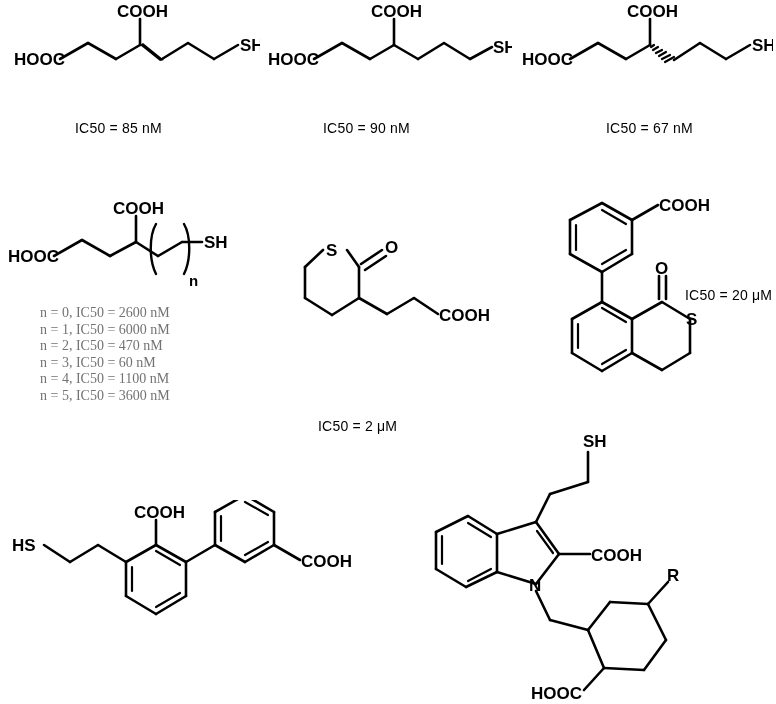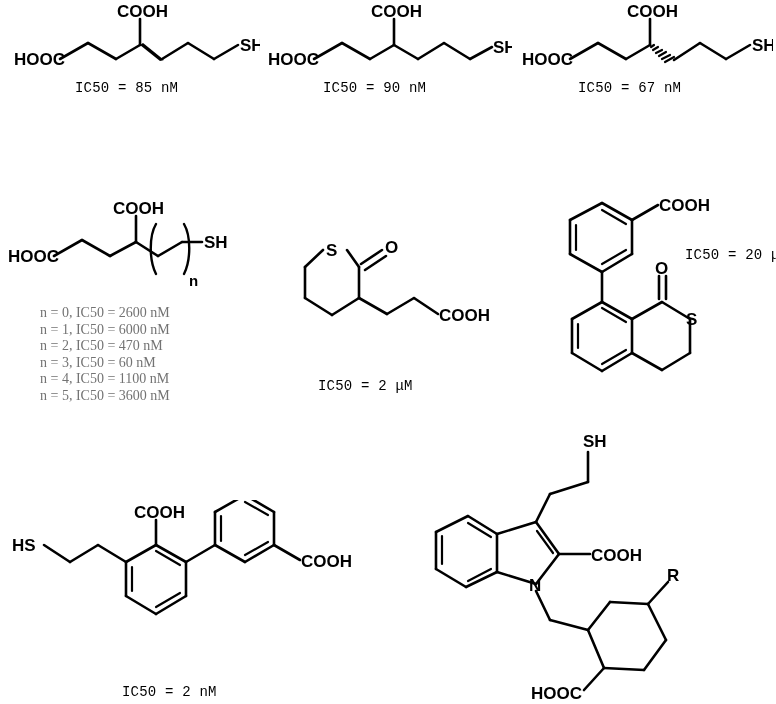--- a/index.html
+++ b/index.html
@@ -36,25 +36,26 @@
   .atom-label {
     font-size: 17px;
   }
   .sub-n {
     font-family: "Liberation Serif", "DejaVu Serif", serif;
     font-weight: normal;
     font-size: 15px;
   }
   .caption {
     position: absolute;
-    font-family: Liberation Mono, monospace;
+    font-family: Liberation Sans, sans-serif;
     font-size: 14px;
     color: #000000;
     white-space: nowrap;
     letter-spacing: 0.2px;
+    margin-top: 40px;
   }
   .caption-list {
     position: absolute;
     font-family: "Liberation Serif", "DejaVu Serif", serif;
     font-size: 14px;
     color: #737373;
     line-height: 16.5px;
     white-space: nowrap;
   }
   .caption-list div {
@@ -126,21 +127,21 @@
         <line x1="138" y1="51" x2="144" y2="48" stroke-width="2.2"></line>
         <line x1="141" y1="54" x2="148" y2="50" stroke-width="2.2"></line>
         <line x1="144" y1="57" x2="152" y2="53" stroke-width="2.2"></line>
         <line x1="147" y1="60" x2="156" y2="55" stroke-width="2.2"></line>
       </g>
       <text class="atom-label" x="4" y="63">HOOC</text>
       <text class="atom-label" x="109" y="15">COOH</text>
       <text class="atom-label" x="234" y="49">SH</text>
     </svg>
   </div>
-  <div class="caption" style="left:578px; top:80px;">IC50 = 67 nM</div>
+  <div class="caption" style="left:606px; top:80px;">IC50 = 67 nM</div>
 
   <div class="panel" style="left:6px; top:196px;">
     <svg class="struct-svg" width="240" height="100" viewBox="0 0 240 100">
       <g stroke="#000000" stroke-width="2.6" fill="none" stroke-linecap="round" stroke-linejoin="round">
         <path d="M 48 60 L 76 44"></path>
         <path d="M 76 44 L 104 60"></path>
         <path d="M 104 60 L 130 46"></path>
         <path d="M 130 46 L 130 20"></path>
         <path d="M 130 46 L 152 60"></path>
         <path d="M 152 60 L 176 46"></path>

